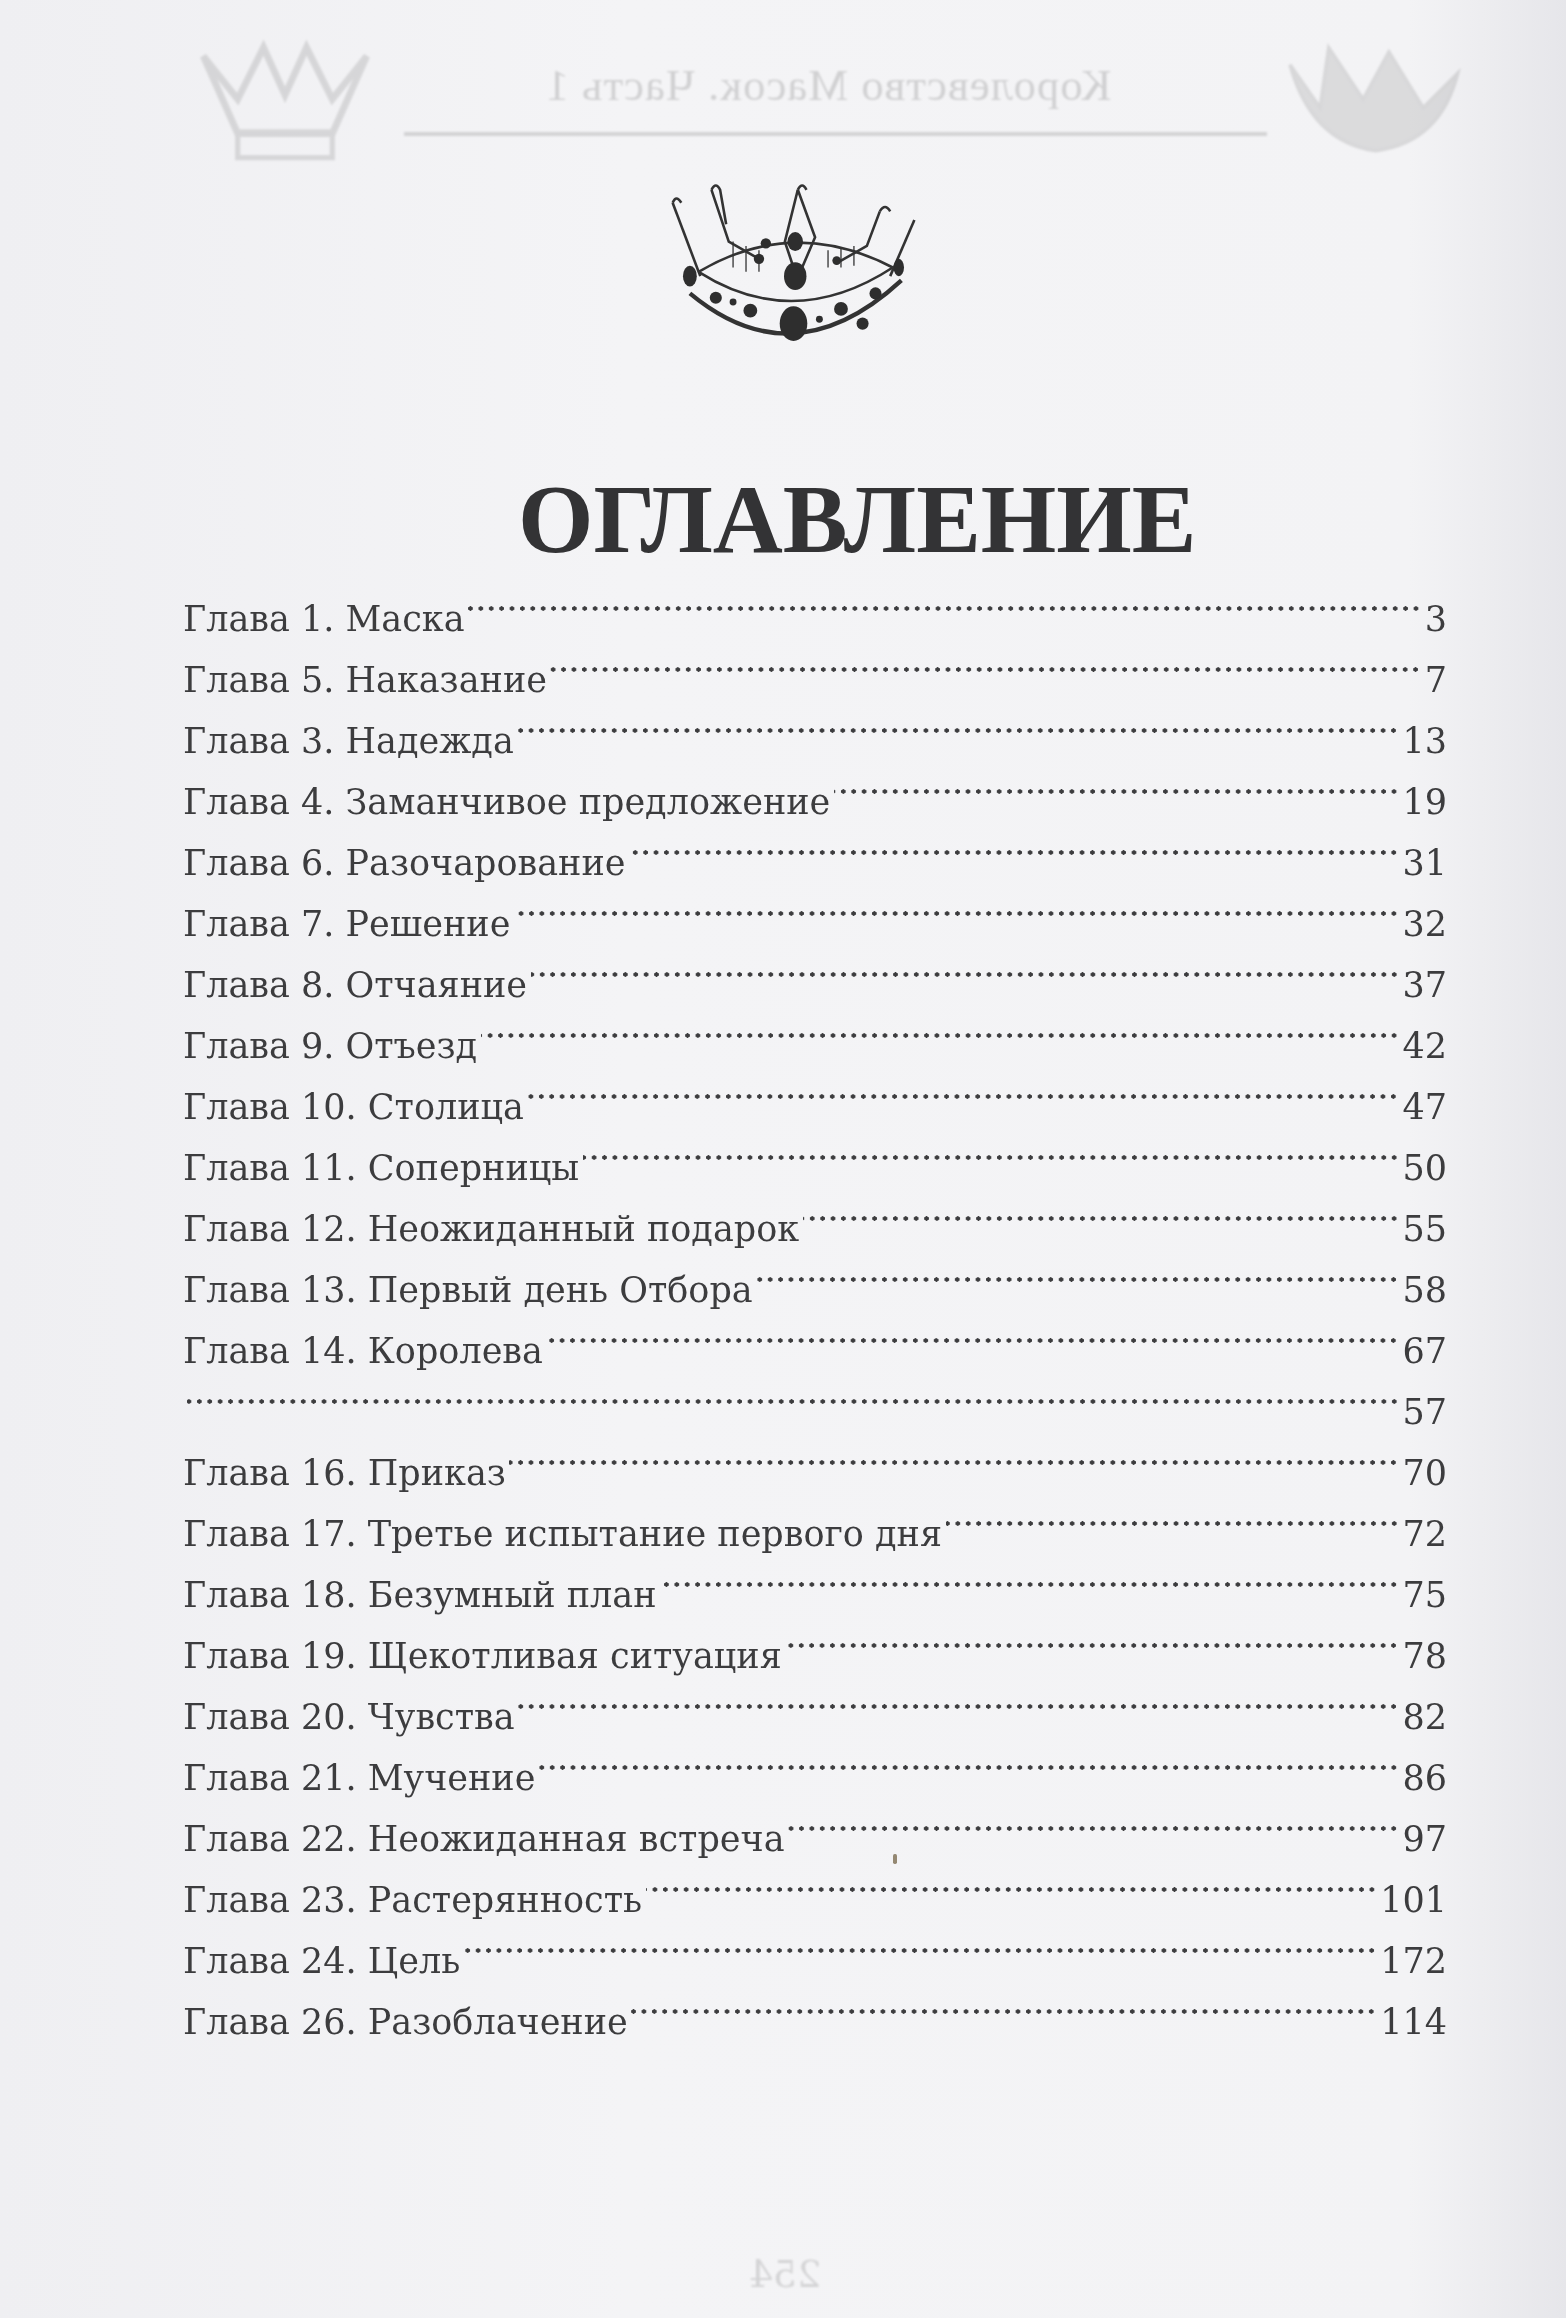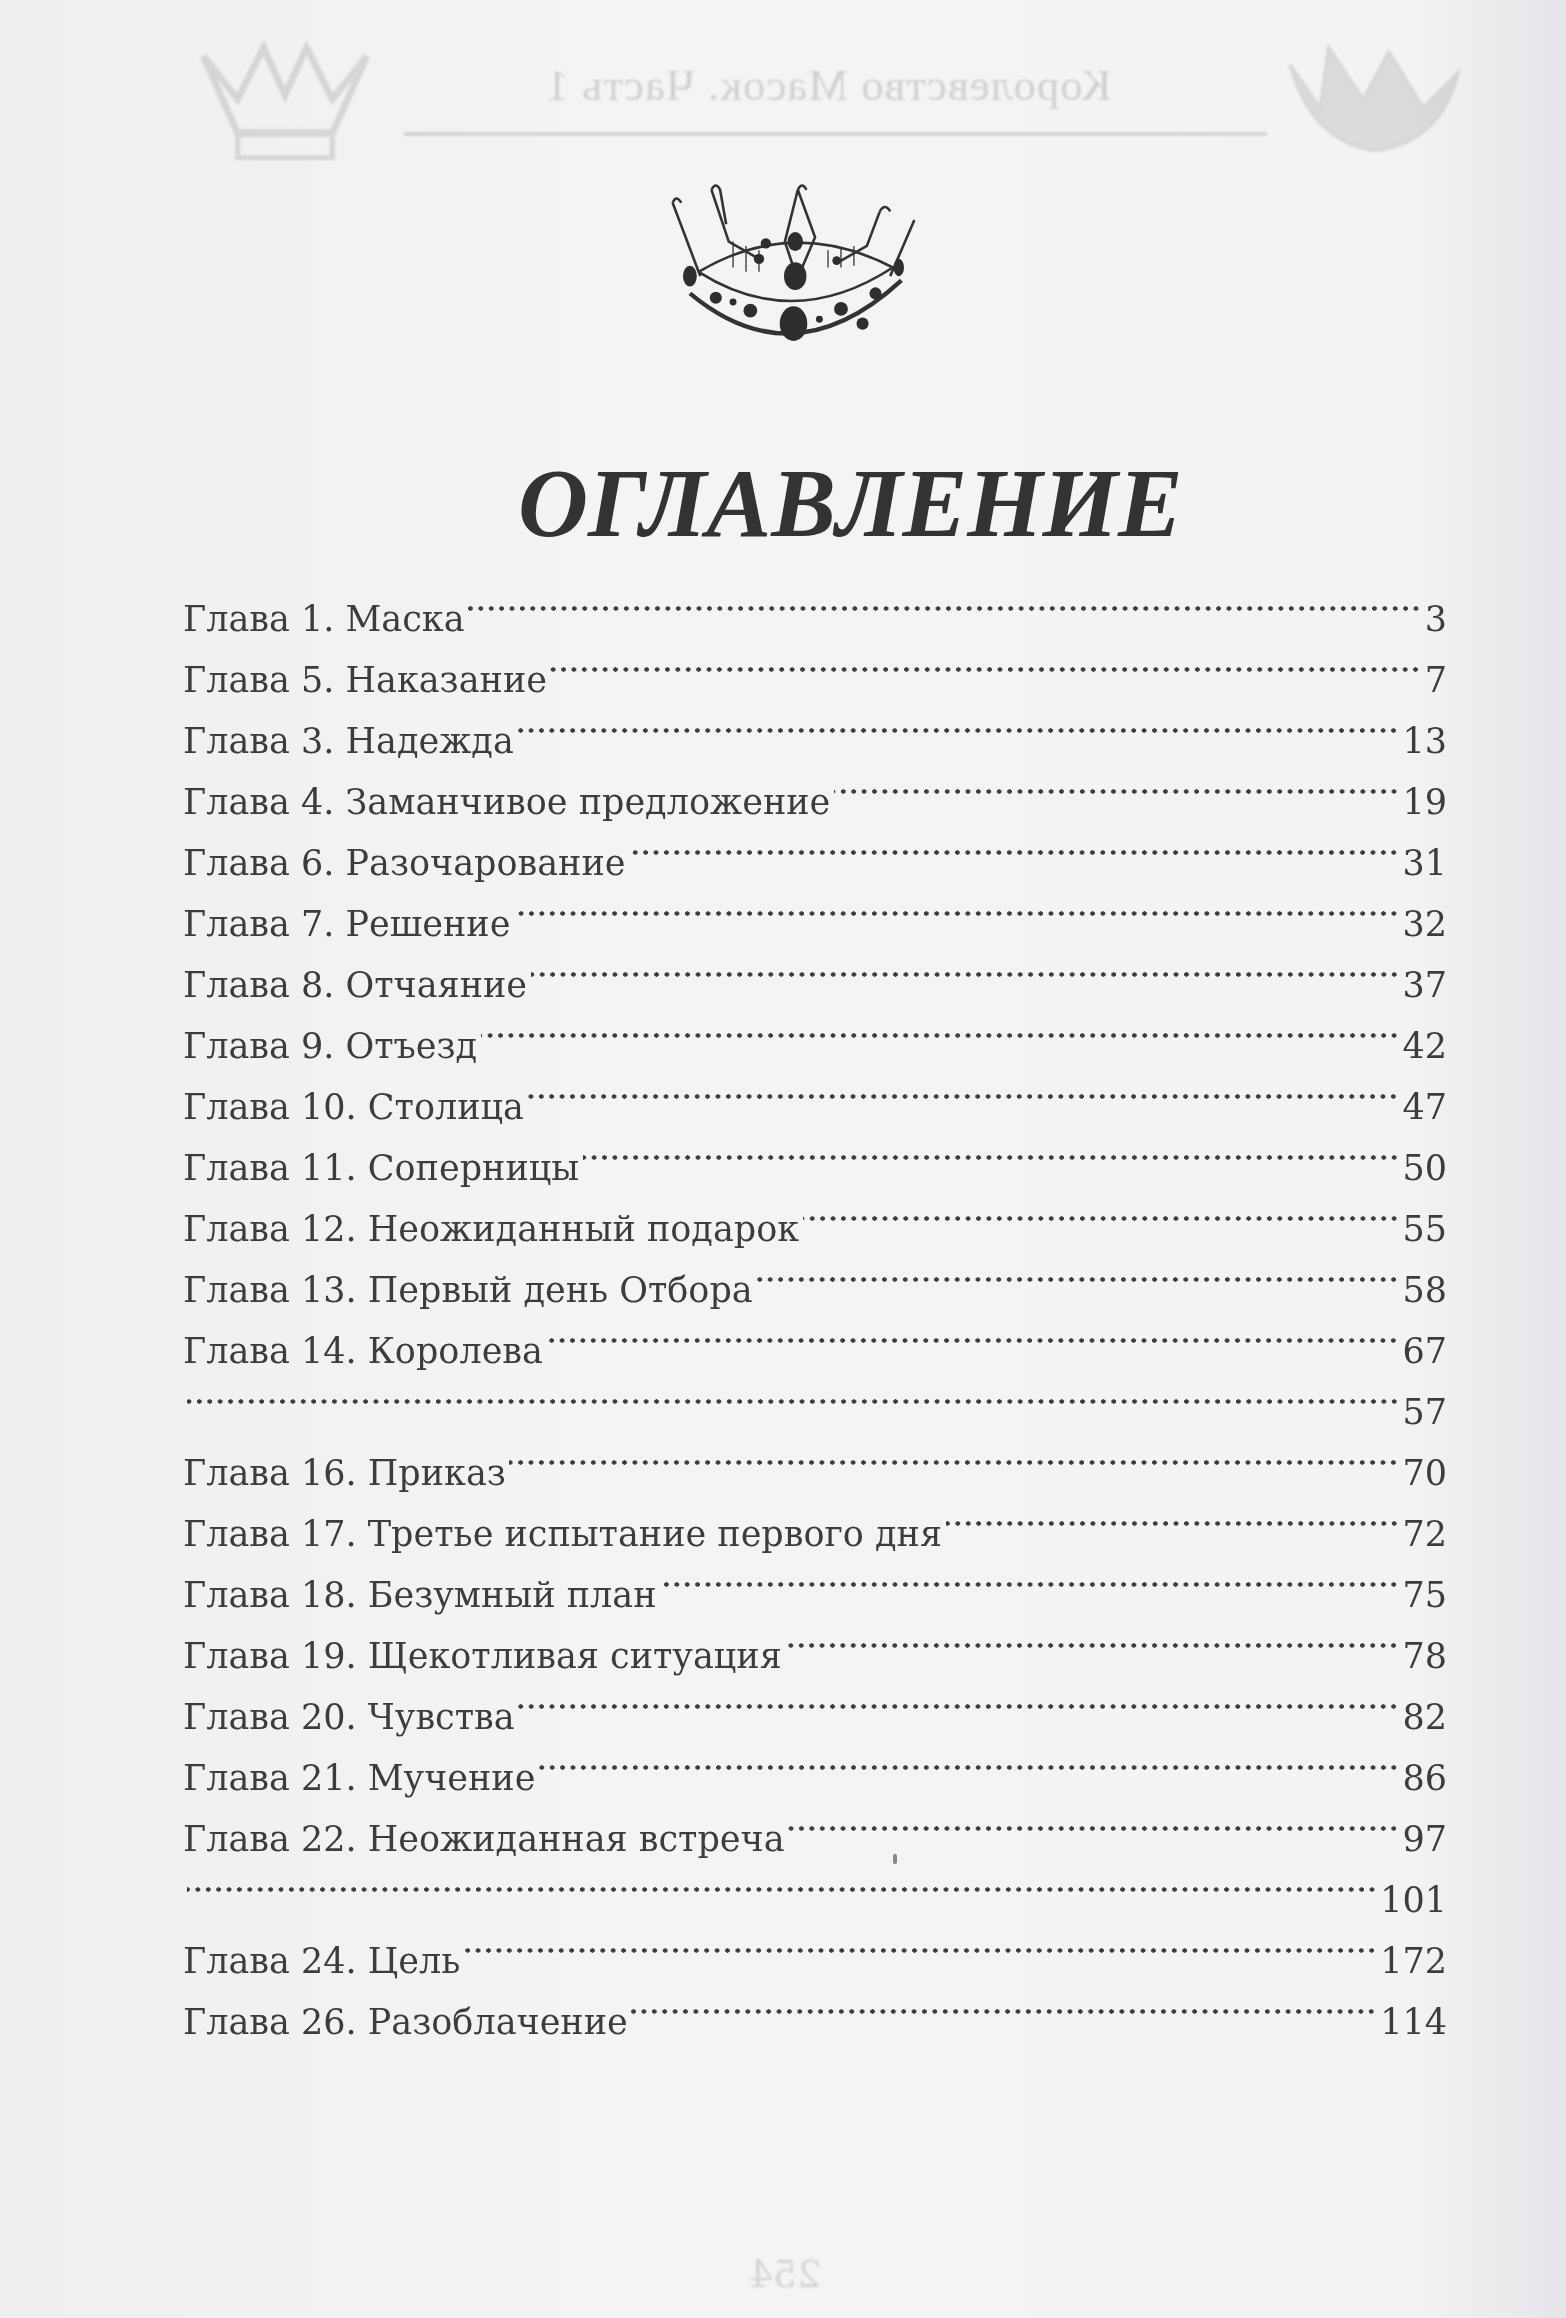--- a/index.html
+++ b/index.html
@@ -79,30 +79,29 @@
       position: absolute;
       left: 664px;
       top: 181px;
       width: 259px;
       height: 173px;
     }
 
     .page-title {
       position: absolute;
       left: 518px;
-      top: 390px;
+      top: 406px;
       width: 604px;
       text-align: right;
       font-family: "Liberation Serif", "DejaVu Serif", serif;
       font-size: 97px;
       font-weight: bold;
       color: #333335;
       letter-spacing: 0px;
       line-height: 1;
-      font-style: italic;
     }
 
     .toc {
       position: absolute;
       left: 183px;
       top: 578px;
       width: 1264px;
       list-style: none;
       margin: 0;
       padding: 0;
@@ -310,20 +309,21 @@
         <span class="toc-title">Глава 21. Мучение</span>
         <span class="toc-leader"></span>
         <span class="toc-page">86</span>
       </li>
     <li class="toc-row">
         <span class="toc-title">Глава 22. Неожиданная встреча</span>
         <span class="toc-leader"></span>
         <span class="toc-page">97</span>
       </li>
     <li class="toc-row">
+        <span class="toc-title">Глава 23. Растерянность</span>
         <span class="toc-leader"></span>
         <span class="toc-page">101</span>
       </li>
     <li class="toc-row">
         <span class="toc-title">Глава 24. Цель</span>
         <span class="toc-leader"></span>
         <span class="toc-page">172</span>
       </li>
     <li class="toc-row">
         <span class="toc-title">Глава 26. Разоблачение</span>

